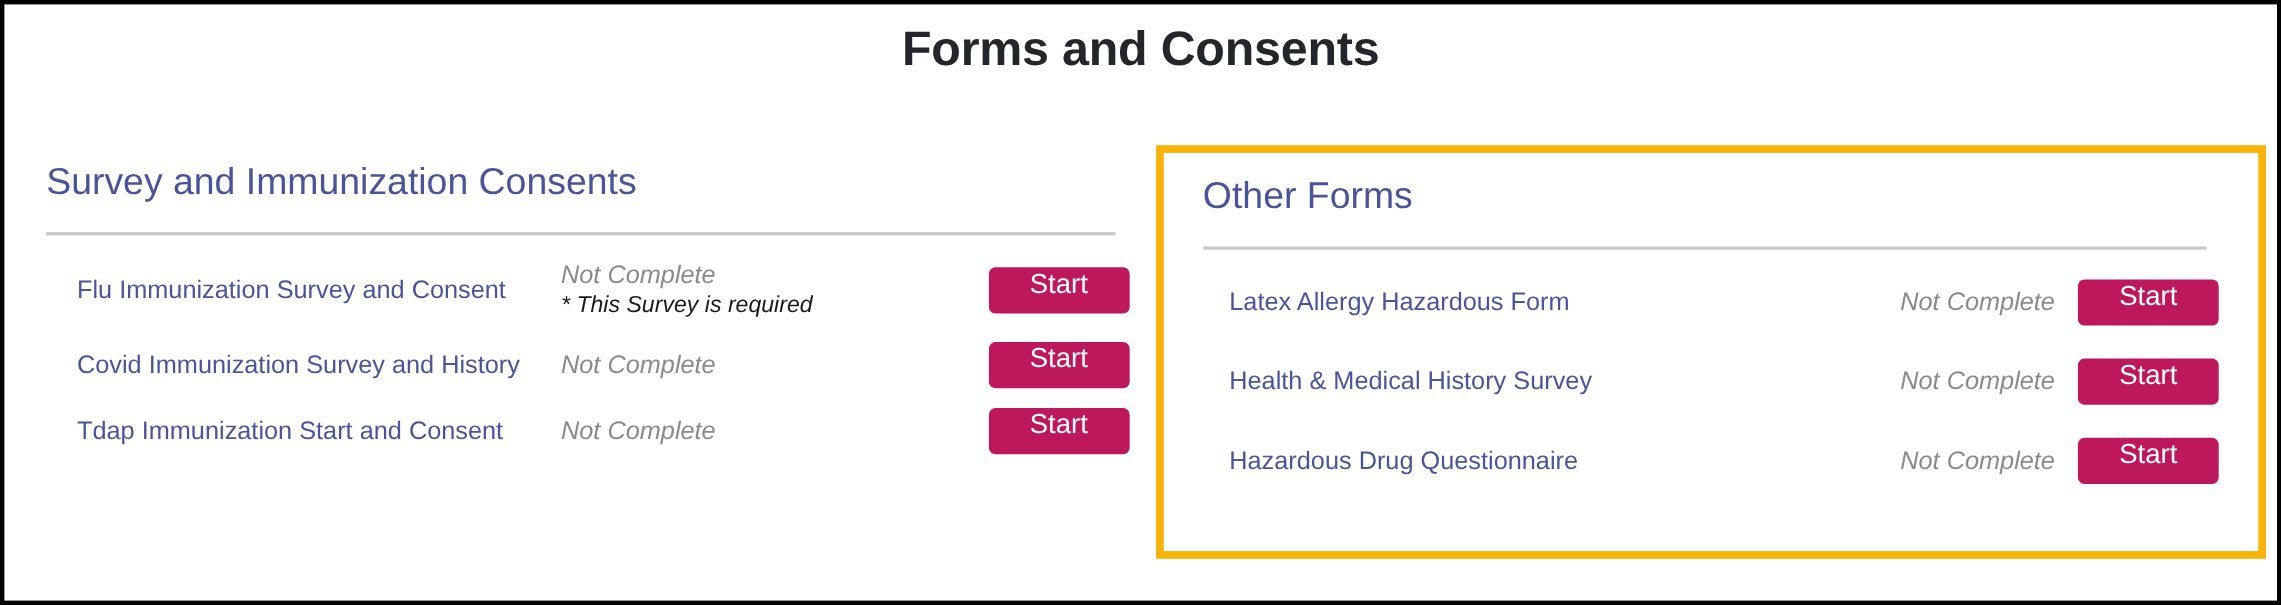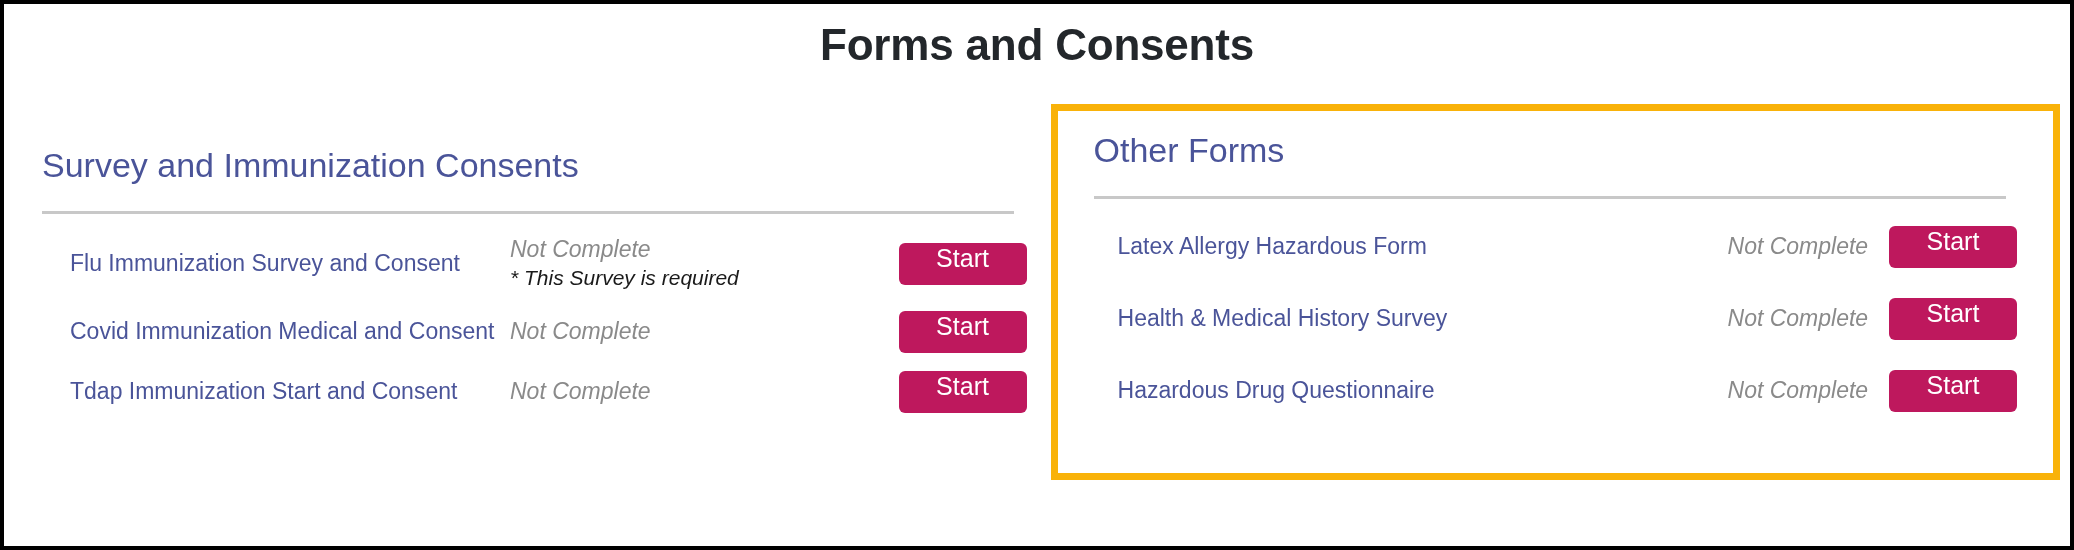--- a/index.html
+++ b/index.html
@@ -51,20 +51,21 @@
     width: 1020px;
     margin-left: 0;
     padding: 0;
   }
 
   
   .panel-outlined {
     border: 7px solid #f9b209;
     padding: 18px 36px 46px 36px;
     margin-right: 10px;
+    margin-top: 28px;
   }
 
   .panel-plain {
     padding: 0;
   }
 
   
   .section-heading {
     font-size: 34px;
     font-weight: 400;
@@ -161,21 +162,21 @@
         <div class="form-row">
           <a class="form-link" href="#">Flu Immunization Survey and Consent</a>
           <div class="status-cell">
             <span class="status-text">Not Complete</span>
             <span class="status-note">* This Survey is required</span>
           </div>
           <button class="start-button">Start</button>
         </div>
 
         <div class="form-row">
-          <a class="form-link" href="#">Covid Immunization Medical and Consent</a>
+          <a class="form-link" href="#">Covid Immunization Survey and History</a>
           <div class="status-cell">
             <span class="status-text">Not Complete</span>
           </div>
           <button class="start-button">Start</button>
         </div>
 
         <div class="form-row">
           <a class="form-link" href="#">Tdap Immunization Start and Consent</a>
           <div class="status-cell">
             <span class="status-text">Not Complete</span>

